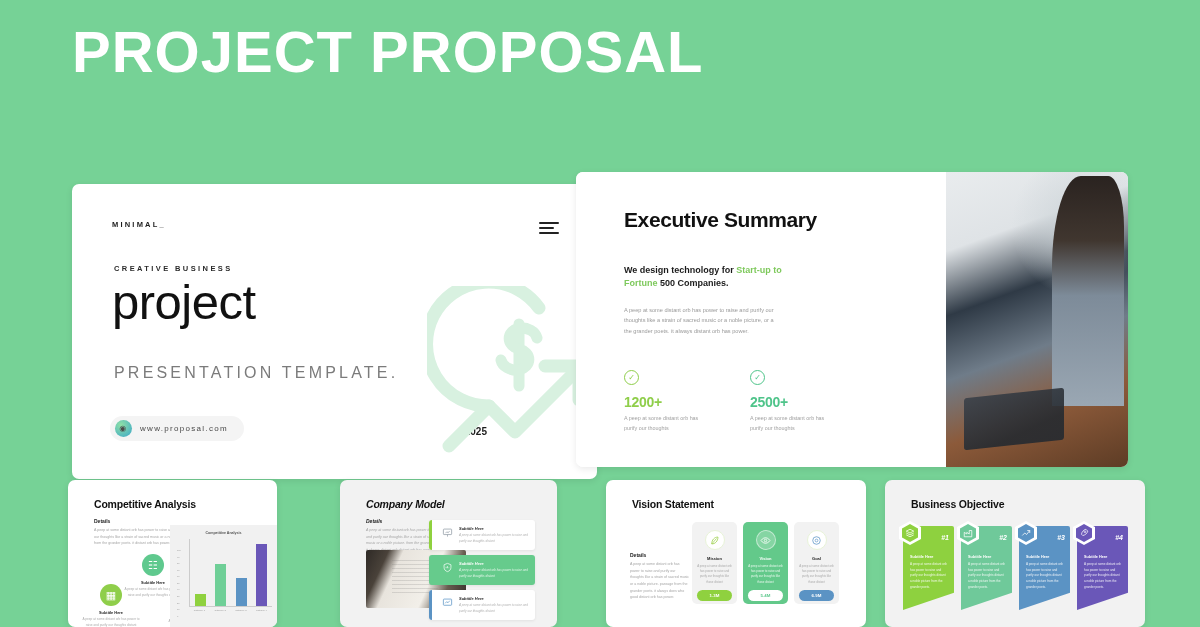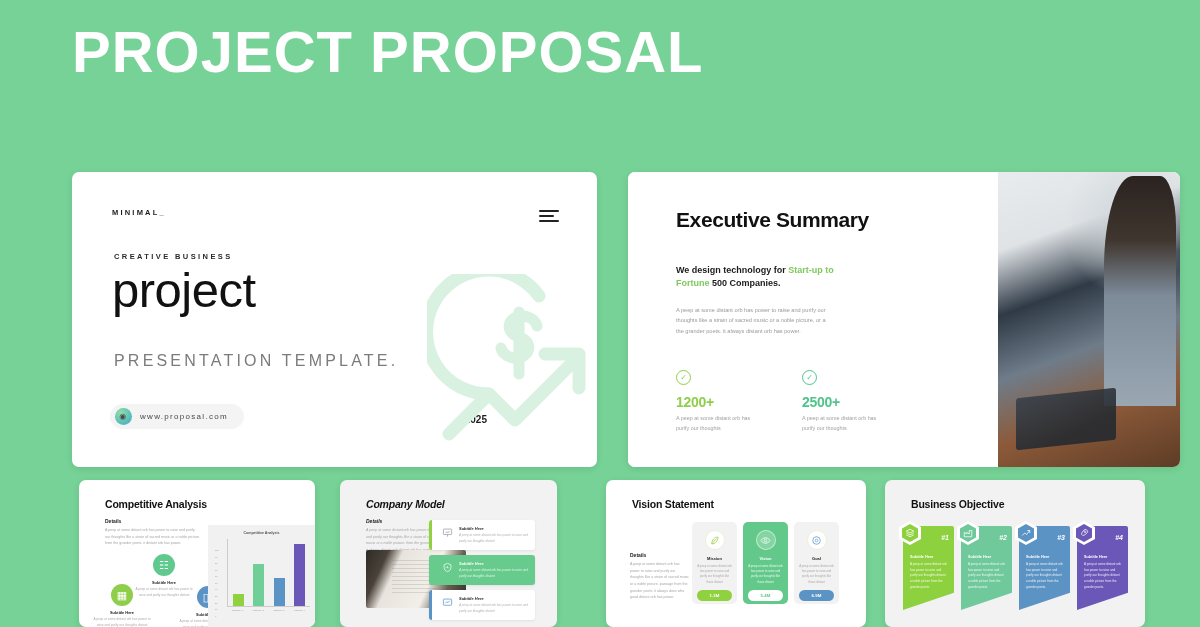--- a/index.html
+++ b/index.html
@@ -21,21 +21,21 @@
     margin-top: 8px; letter-spacing: 0.3px;
   }
 
   
   .slide {
     position: absolute; background: #ffffff; border-radius: 7px;
     overflow: hidden; box-shadow: 0 2px 7px rgba(0,0,0,0.09);
   }
 
   
-  #slide-cover { left: 72px; top: 172px; width: 525px; height: 295px; }
+  #slide-cover { left: 72px; top: 184px; width: 525px; height: 295px; }
   .cov-minimal {
     position: absolute; left: 40px; top: 36px;
     font-size: 7.5px; font-weight: bold; letter-spacing: 2.2px; color: #1d1d1d;
   }
   .cov-burger { position: absolute; right: 38px; top: 38px; width: 20px; }
   .cov-burger i { display: block; height: 2px; background: #222; margin-bottom: 3px; border-radius: 1px; }
   .cov-burger i:nth-child(2) { width: 75%; }
   .cov-eyebrow {
     position: absolute; left: 42px; top: 80px;
     font-size: 7.5px; font-weight: bold; letter-spacing: 2.4px; color: #2b2b2b;
@@ -64,21 +64,21 @@
     font-size: 10px; color: #fff;
   }
   .cov-url span { font-size: 8px; letter-spacing: 1.3px; color: #4a4a4a; font-weight: 500;}
   .cov-year {
     position: absolute; right: 110px; bottom: 42px;
     font-size: 10px; font-weight: bold; color: #1c1c1c;
   }
   .cov-graphic { position: absolute; right: -10px; bottom: 8px; opacity: 1; }
 
   
-  #slide-exec { left: 628px; top: 172px; width: 552px; height: 295px; }
+  #slide-exec { left: 576px; top: 172px; width: 552px; height: 295px; }
   .exec-left { position: absolute; left: 0; top: 0; width: 332px; height: 100%; background: #fff; z-index: 2;}
   .exec-title { position: absolute; left: 48px; top: 36px; font-size: 21px; font-weight: bold; color: #111; letter-spacing: -0.4px;}
   .exec-lede { position: absolute; left: 48px; top: 92px; width: 160px; font-size: 9px; font-weight: bold; color: #1b1b1b; line-height: 1.45; }
   .exec-lede .hl { color: #7ec95c; }
   .exec-para { position: absolute; left: 48px; top: 133px; width: 150px; font-size: 5.6px; color: #9a9a9a; line-height: 1.85; }
   .exec-stats { position: absolute; left: 48px; top: 198px; display: flex; gap: 40px; }
   .stat-check { width: 15px; height: 15px; border-radius: 50%; border: 1.4px solid #8fce4a; display:flex;align-items:center;justify-content:center;font-size:8px;color:#8fce4a;}
   .stat-check.teal { border-color: #4fc48a; color: #4fc48a; }
   .stat-num { font-size: 14px; font-weight: bold; color: #8fce4a; margin-top: 9px; letter-spacing: -0.3px;}
   .stat-num.teal { color: #4fc48a; }
@@ -112,21 +112,21 @@
   .exec-card-num { font-size: 26px; font-weight: bold; letter-spacing: -0.5px; }
   .exec-card-lbl { font-size: 10px; margin-top: 1px; }
 
   
   .srow { position: absolute; top: 480px; height: 147px; }
   .mini-title { position: absolute; left: 26px; top: 18px; font-size: 10.5px; font-weight: bold; color: #111; letter-spacing:-0.2px;}
   .mini-det-h { font-size: 5px; font-weight: bold; color: #222; }
   .mini-det-p { font-size: 3.6px; color: #a6a6a6; line-height: 1.85; margin-top: 3px; }
 
   
-  #slide-comp { left: 79px; width: 236px; }
+  #slide-comp { left: 68px; width: 209px; }
   .comp-details { position: absolute; left: 26px; top: 38px; width: 96px; }
   .comp-circles { position: absolute; left: 12px; top: 62px; width: 140px; height: 78px; }
   .cc { position: absolute; text-align: center; width: 62px; }
   .cc .dot { width: 22px; height: 22px; border-radius: 50%; margin: 0 auto; display:flex;align-items:center;justify-content:center;color:#fff;font-size:11px;}
   .cc h5 { font-size: 3.9px; font-weight: bold; color: #222; margin-top: 4px; }
   .cc p { font-size: 3.2px; color: #acacac; line-height: 1.75; margin-top: 2px; }
   .comp-chart { position: absolute; right: 0; top: 45px; width: 107px; height: 102px; background: #f1f1f1; padding: 6px 5px 4px 5px; }
   .cch-title { font-size: 3.6px; color: #555; text-align: center; font-weight: bold; }
   .cch-plot { position: relative; height: 68px; margin: 4px 0 0 14px; border-left: .5px solid #ccc; border-bottom: .5px solid #ccc;}
   .cch-yaxis { position: absolute; left: 2px; top: 10px; height: 68px; display: flex; flex-direction: column; justify-content: space-between; }

